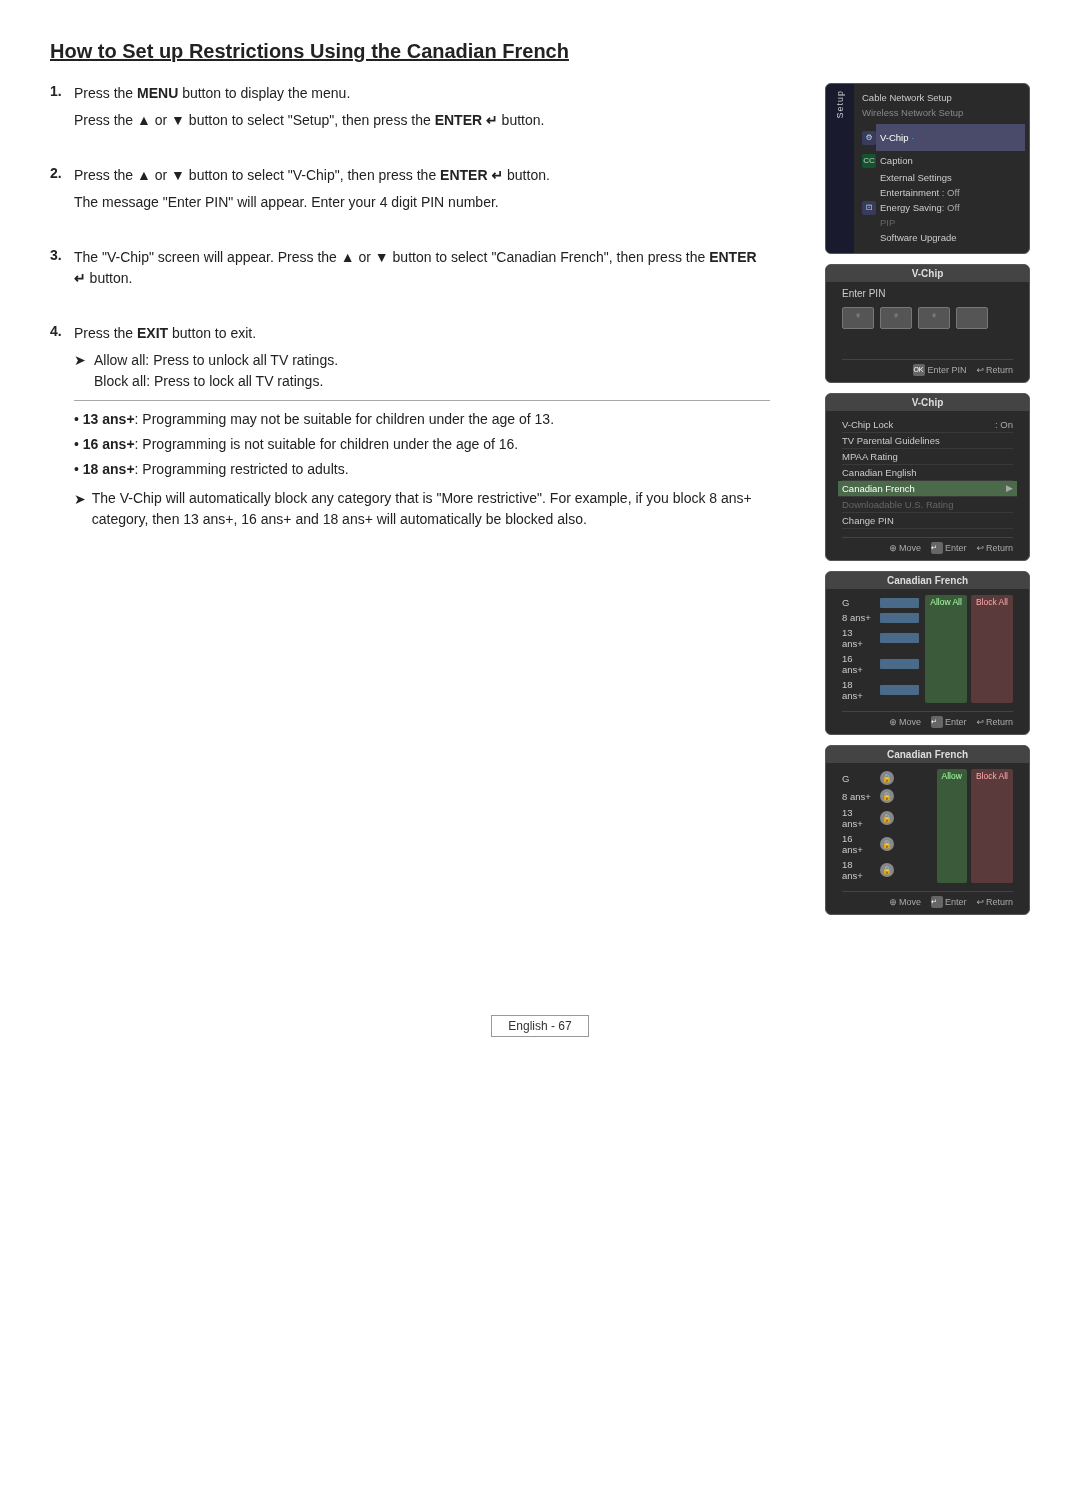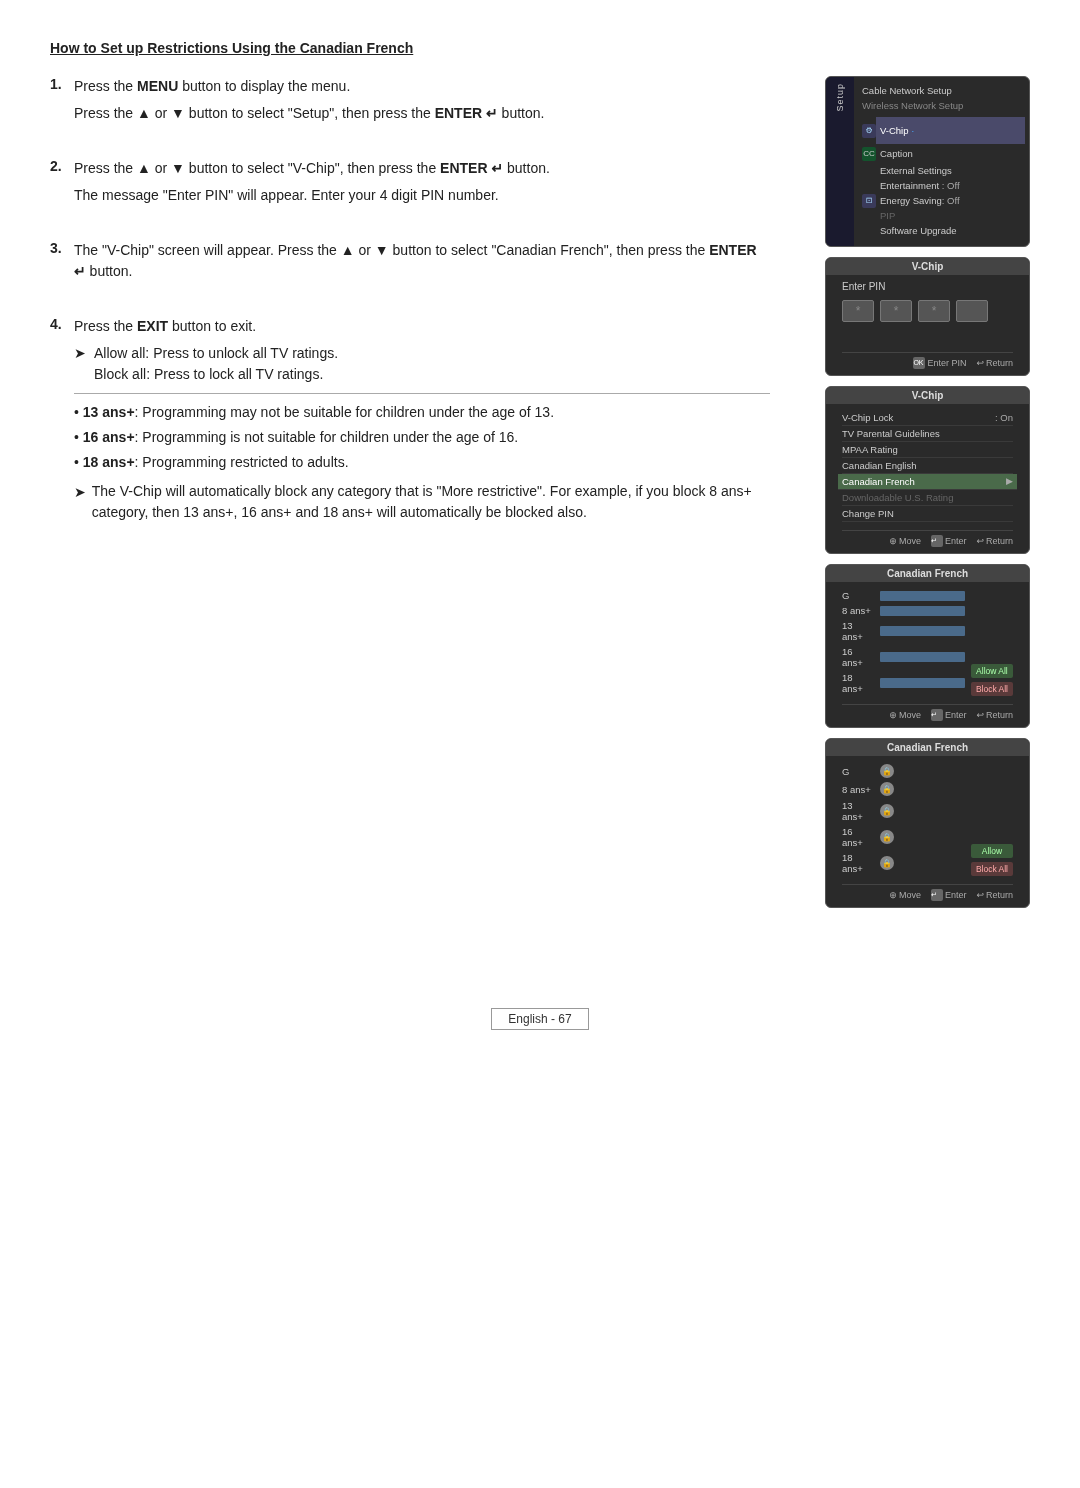--- a/index.html
+++ b/index.html
@@ -7,21 +7,21 @@
       width: 1080px;
       min-height: 1488px;
       background: #ffffff;
       font-family: Arial, sans-serif;
       font-size: 14px;
       color: #222;
       padding: 40px 50px;
     }
     .page-title {
       font-weight: bold;
-      font-size: 14px;
+      font-size: 20px;
       margin-bottom: 20px;
       text-decoration: underline;
     }
     .main-layout {
       display: flex;
       gap: 30px;
     }
     .instructions {
       flex: 1;
       padding-right: 10px;
@@ -264,23 +264,23 @@
       background: #888;
       border-radius: 50%;
       display: flex;
       align-items: center;
       justify-content: center;
       font-size: 8px;
       color: #333;
     }
     .cf-screen .side-buttons {
       display: flex;
-      flex-direction: column;
+      flex-direction: row;
       gap: 4px;
-      justify-content: flex-end;
+      justify-content: flex-start;
     }
     .cf-screen .side-btn {
       background: #555;
       color: #ccc;
       font-size: 8.5px;
       padding: 2px 5px;
       border-radius: 2px;
       text-align: center;
     }
     .cf-screen .side-btn.allow-all {

